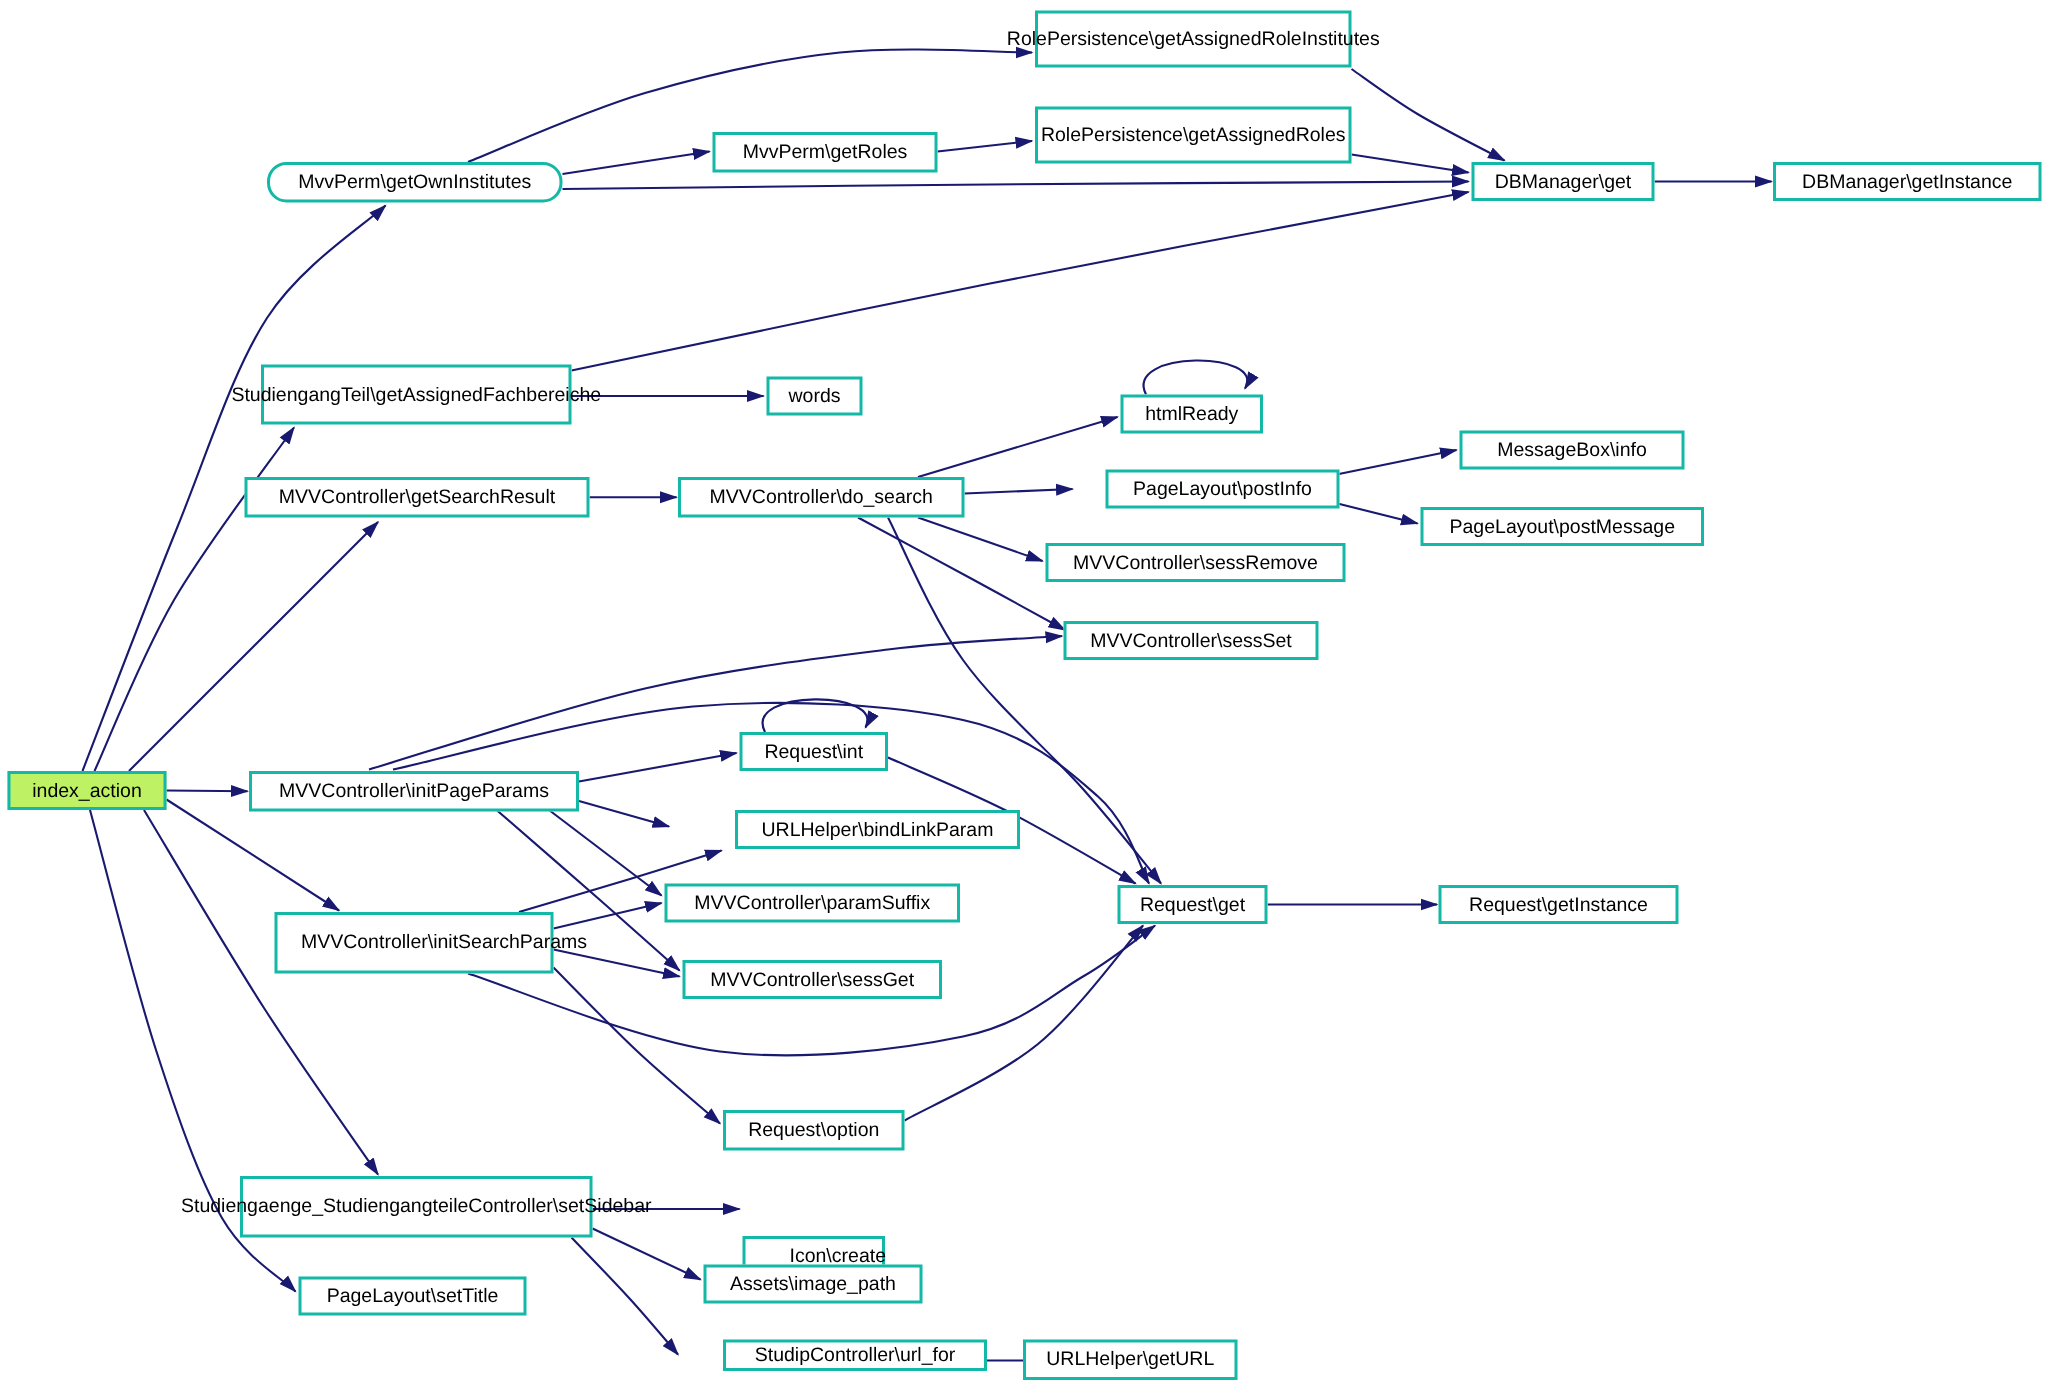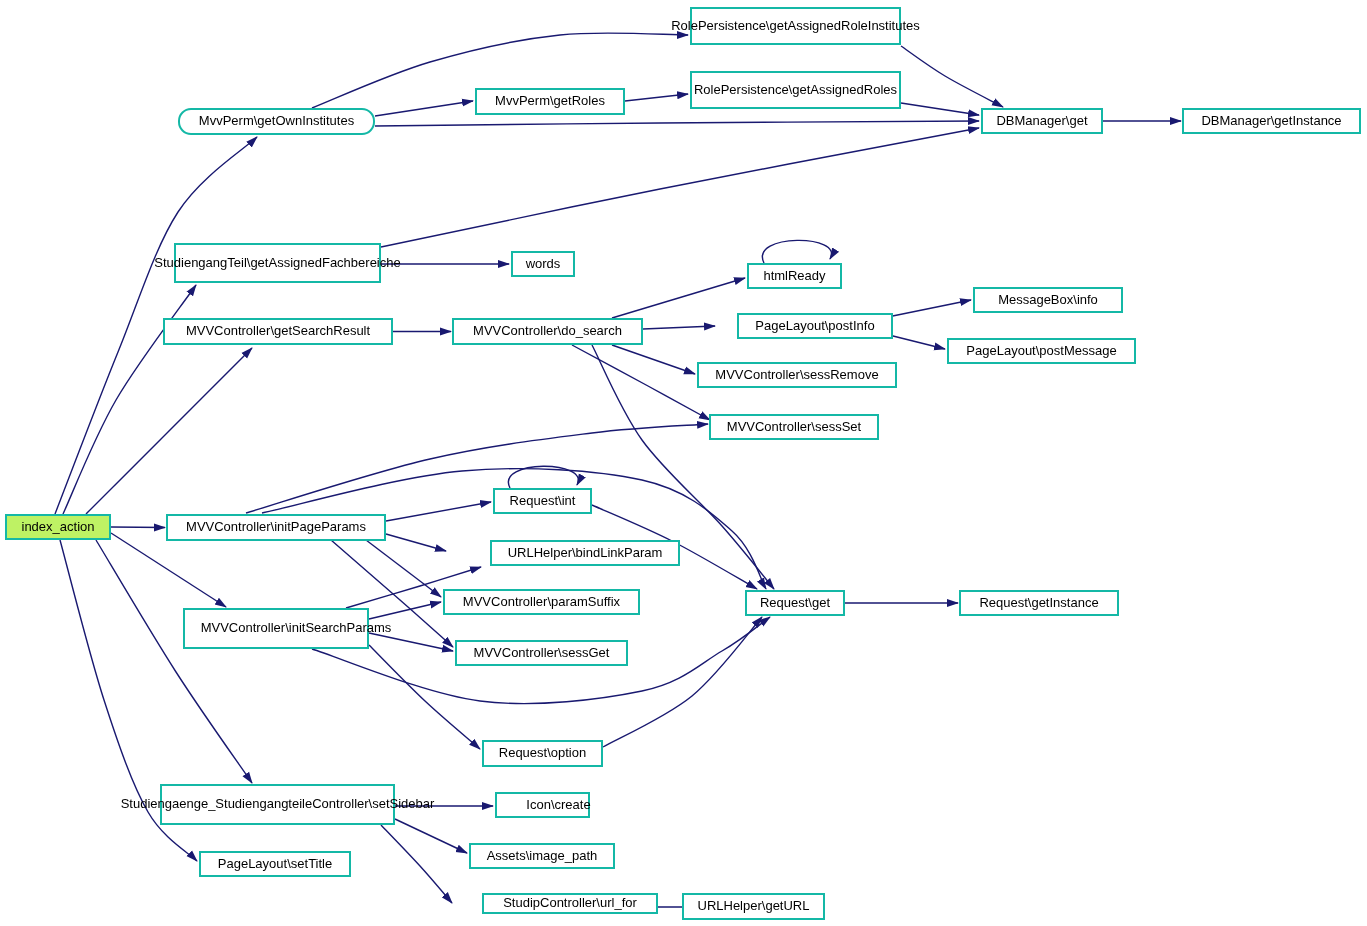--- a/index.html
+++ b/index.html
@@ -146,21 +146,21 @@
       <span>MVVController\initSearch</span>
       <span>Params</span>
     </div>
     <div class="node" style="left: 482px; top: 740px; width: 121px; height: 27px;">
       <span>Request\option</span>
     </div>
     <div class="node" style="left: 160px; top: 784px; width: 235px; height: 41px;">
       <span>Studiengaenge_Studiengangteile</span>
       <span>Controller\setSidebar</span>
     </div>
-    <div class="node" style="left: 495px; top: 792px; width: 95px; height: 26px; padding-left: 32px;">
+    <div class="node" style="left: 495px; top: 824px; width: 95px; height: 26px; padding-left: 32px;">
       <span>Icon\create</span>
     </div>
     <div class="node" style="left: 199px; top: 851px; width: 152px; height: 26px;">
       <span>PageLayout\setTitle</span>
     </div>
     <div class="node" style="left: 469px; top: 843px; width: 146px; height: 26px;">
       <span>Assets\image_path</span>
     </div>
     <div class="node" style="left: 482px; top: 893px; width: 176px; height: 21px;">
       <span>StudipController\url_for</span>

